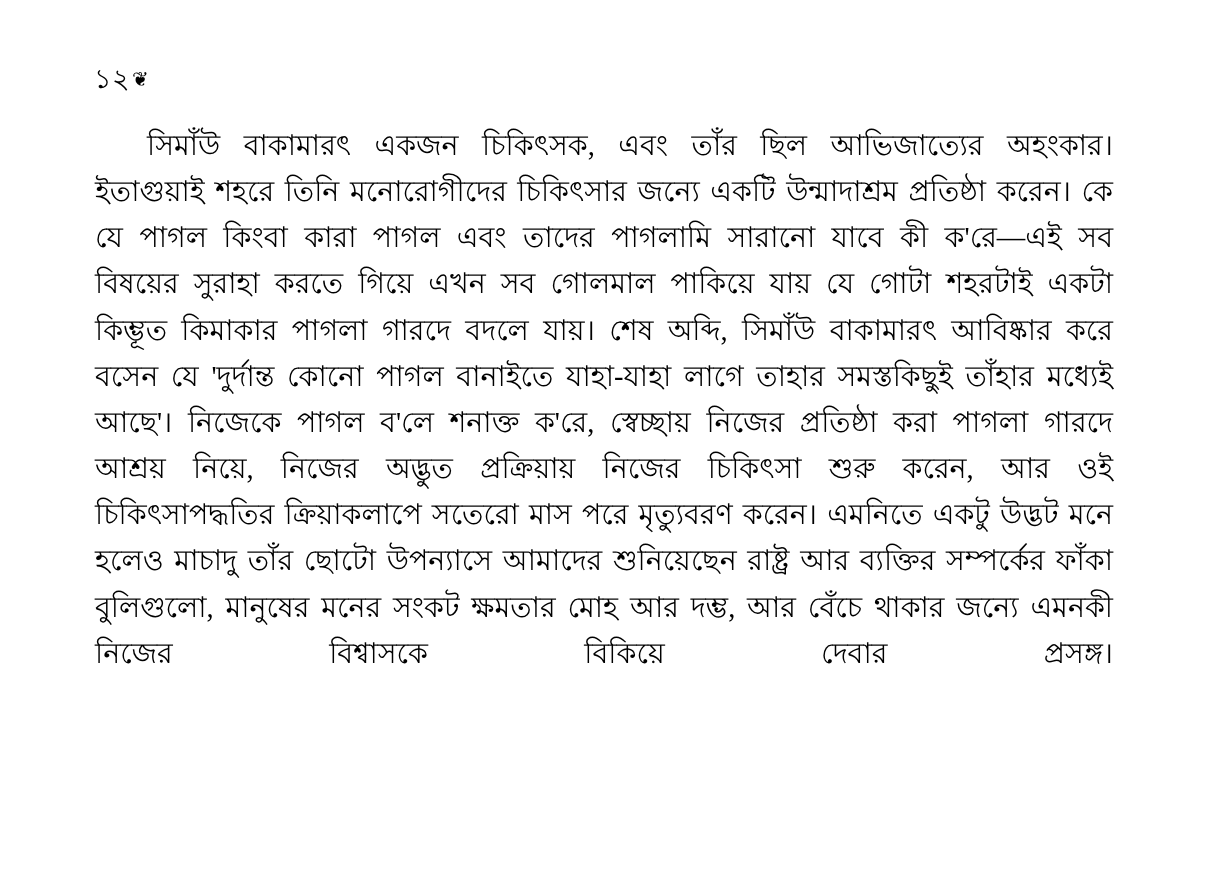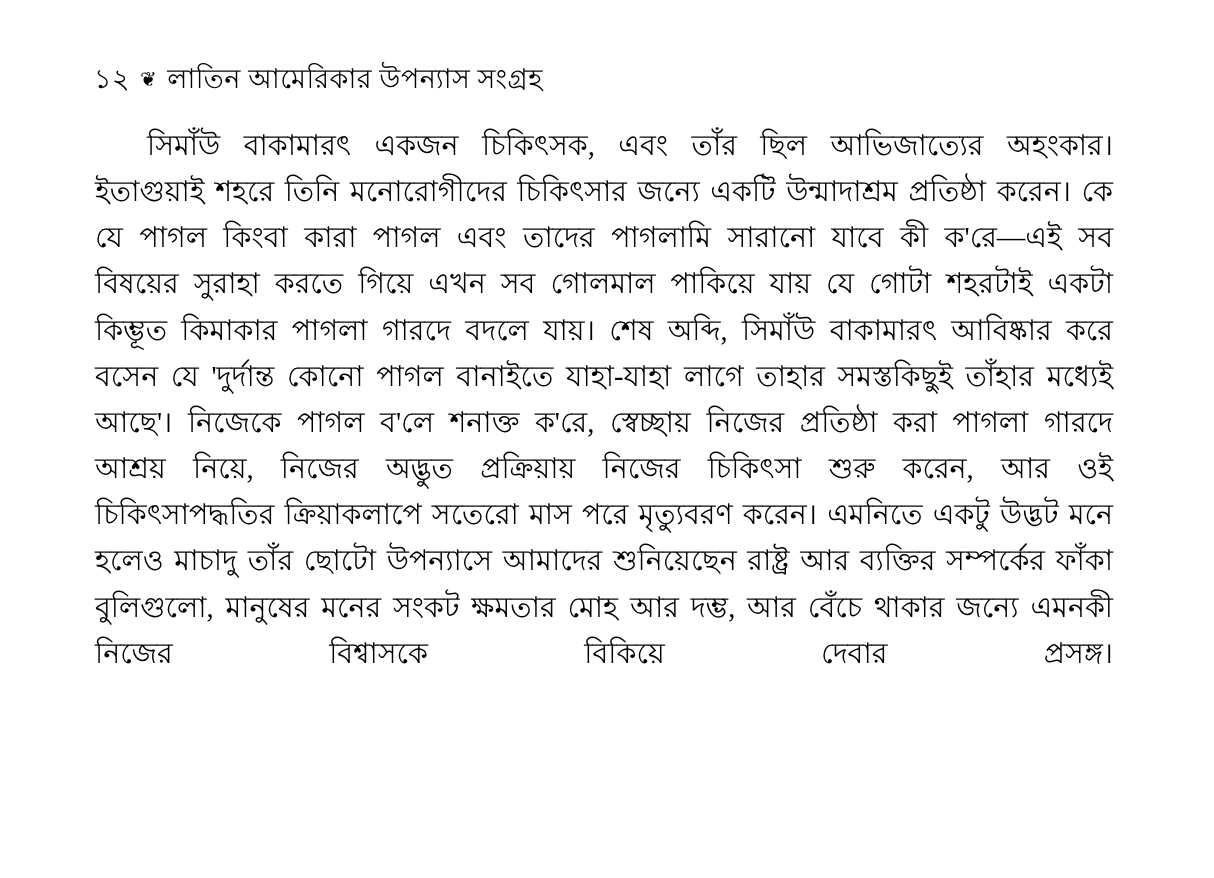--- a/index.html
+++ b/index.html
@@ -18,21 +18,21 @@
     position: relative;
     width: 1214px;
     height: 878px;
     background: #ffffff;
     box-sizing: border-box;
     padding: 58px 92px 0 92px;
   }
   .page-header {
     display: flex;
     align-items: baseline;
-    gap: 10px;
+    gap: 2px;
     font-size: 27px;
     letter-spacing: 0.5px;
     margin: 0 0 20px 2px;
     white-space: nowrap;
   }
   .page-number {
     font-size: 27px;
     font-weight: 400;
   }
   .header-ornament {
@@ -64,18 +64,17 @@
   }
 </style>
 </head>
 <body>
 
 <div class="page">
 
   <div class="page-header">
     <span class="page-number">১২</span>
     <span class="header-ornament">❦</span>
-    <span class="header-title">লাতিন আমেরিকার উপন্যাস সংগ্রহ</span>
   </div>
 
   <p class="body-text">সিমাঁউ বাকামারৎ একজন চিকিৎসক, এবং তাঁর ছিল আভিজাত্যের অহংকার। ইতাগুয়াই শহরে তিনি মনোরোগীদের চিকিৎসার জন্যে একটি উন্মাদাশ্রম প্রতিষ্ঠা করেন। কে যে পাগল কিংবা কারা পাগল এবং তাদের পাগলামি সারানো যাবে কী ক'রে—এই সব বিষয়ের সুরাহা করতে গিয়ে এখন সব গোলমাল পাকিয়ে যায় যে গোটা শহরটাই একটা কিম্ভূত কিমাকার পাগলা গারদে বদলে যায়। শেষ অব্দি, সিমাঁউ বাকামারৎ আবিষ্কার করে বসেন যে 'দুর্দান্ত কোনো পাগল বানাইতে যাহা-যাহা লাগে তাহার সমস্তকিছুই তাঁহার মধ্যেই আছে'। নিজেকে পাগল ব'লে শনাক্ত ক'রে, স্বেচ্ছায় নিজের প্রতিষ্ঠা করা পাগলা গারদে আশ্রয় নিয়ে, নিজের অদ্ভুত প্রক্রিয়ায় নিজের চিকিৎসা শুরু করেন, আর ওই চিকিৎসাপদ্ধতির ক্রিয়াকলাপে সতেরো মাস পরে মৃত্যুবরণ করেন। এমনিতে একটু উদ্ভট মনে হলেও মাচাদু তাঁর ছোটো উপন্যাসে আমাদের শুনিয়েছেন রাষ্ট্র আর ব্যক্তির সম্পর্কের ফাঁকা বুলিগুলো, মানুষের মনের সংকট ক্ষমতার মোহ আর দম্ভ, আর বেঁচে থাকার জন্যে এমনকী নিজের বিশ্বাসকে বিকিয়ে দেবার প্রসঙ্গ।</p>
 
 </div>
 
 </body></html>

